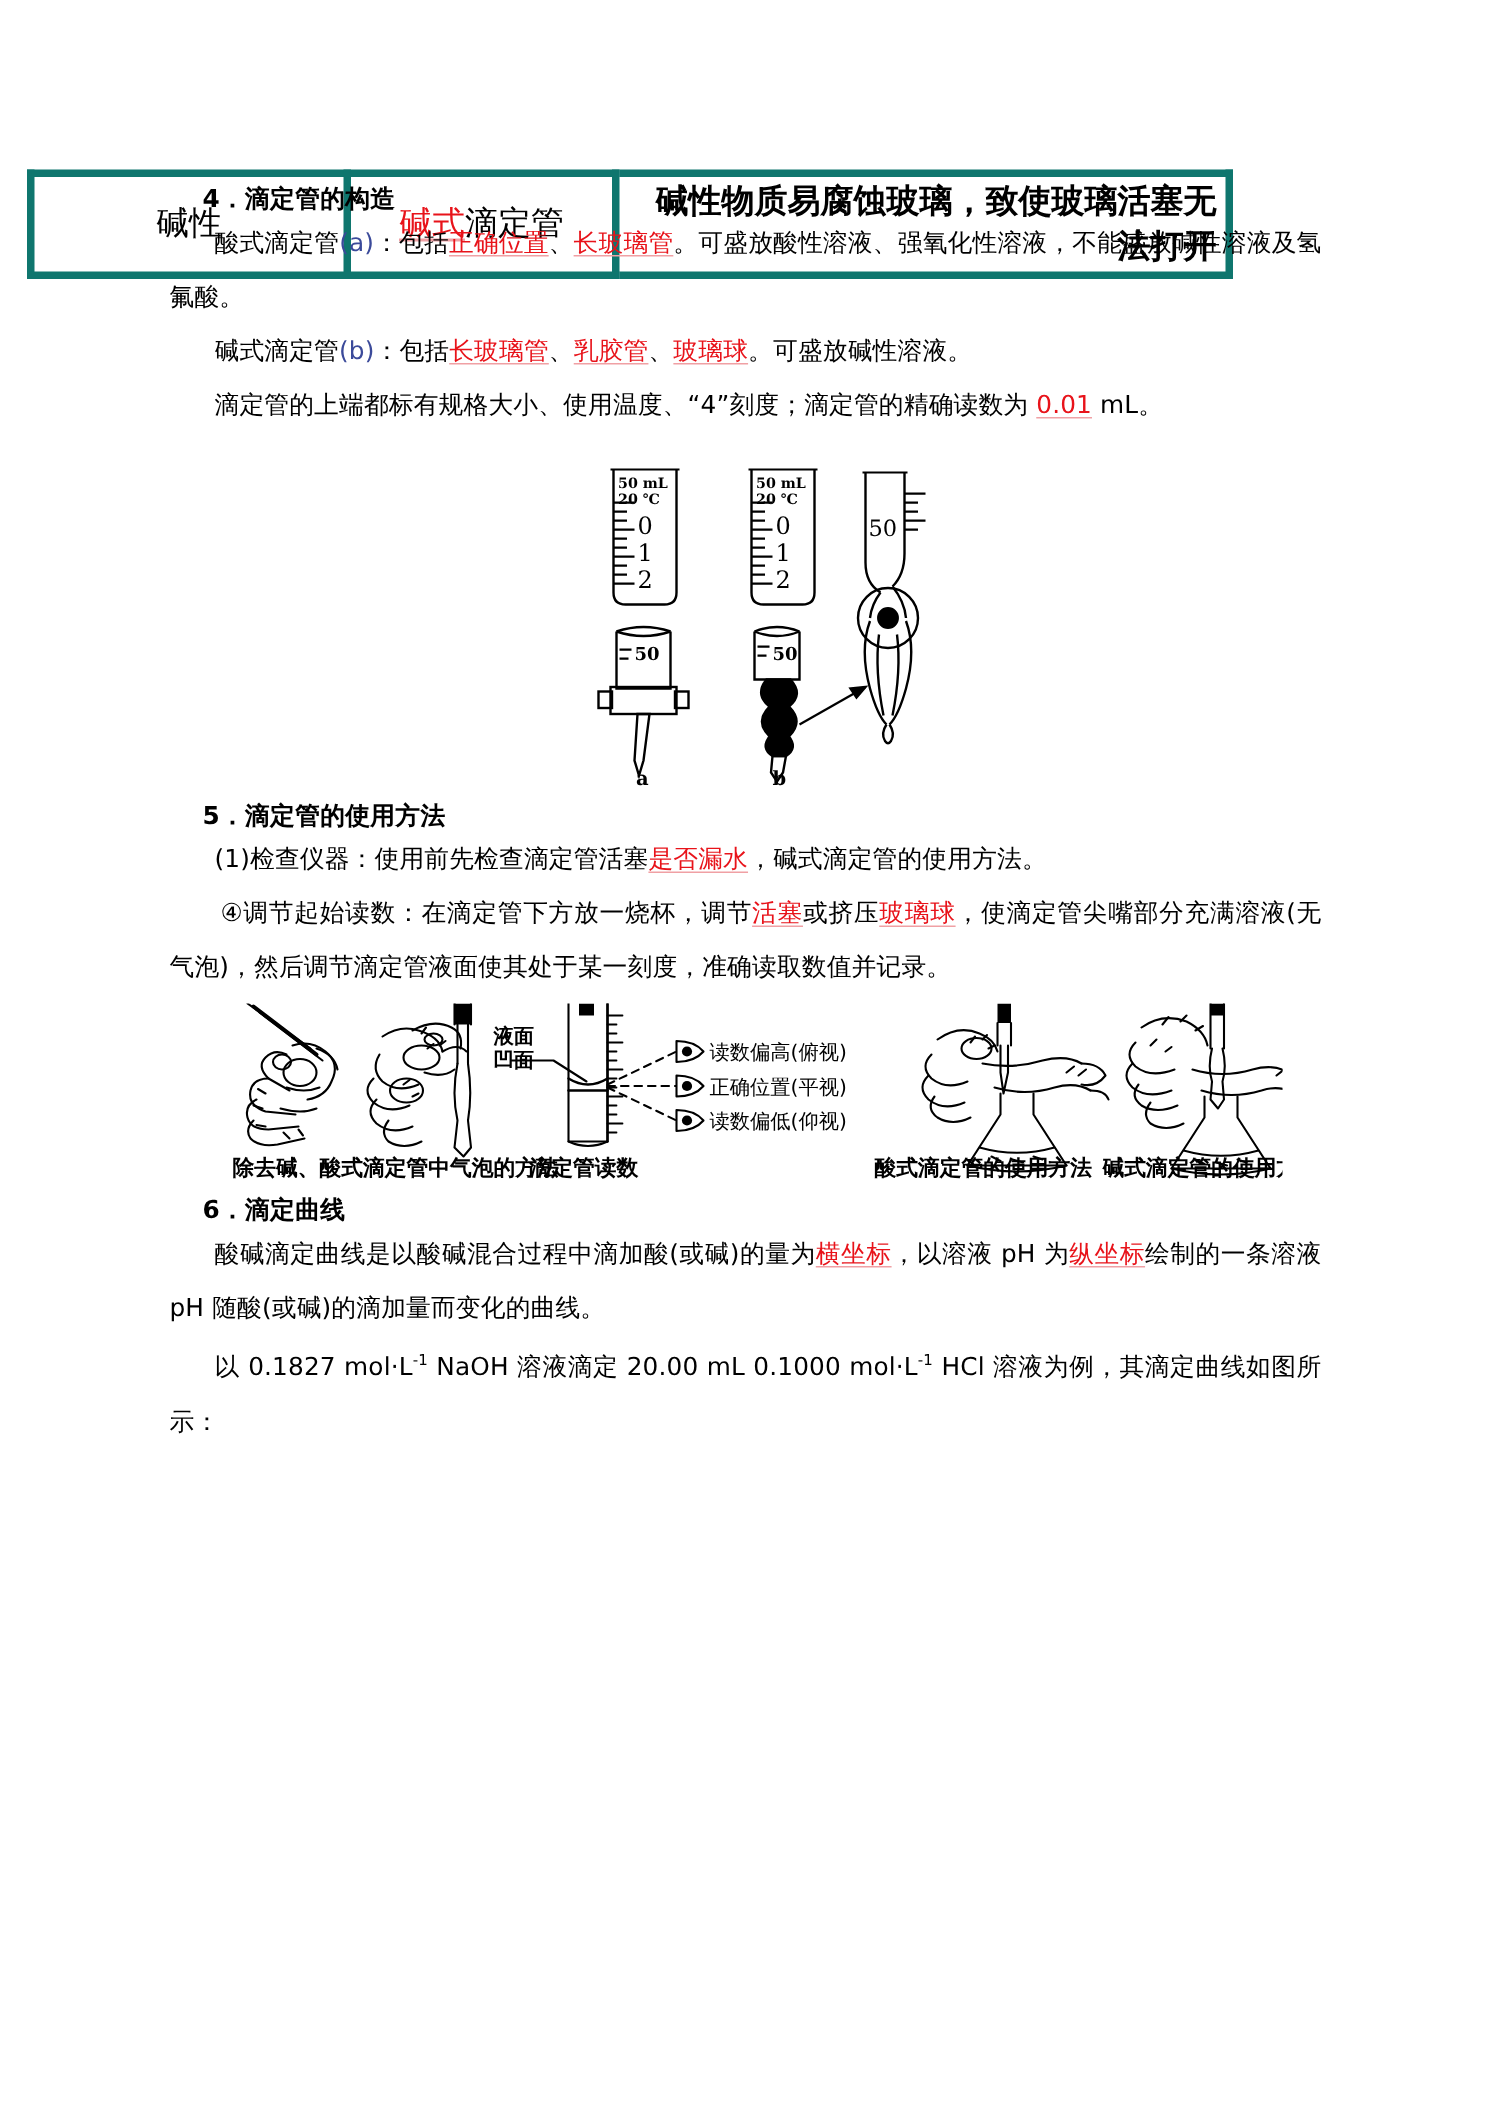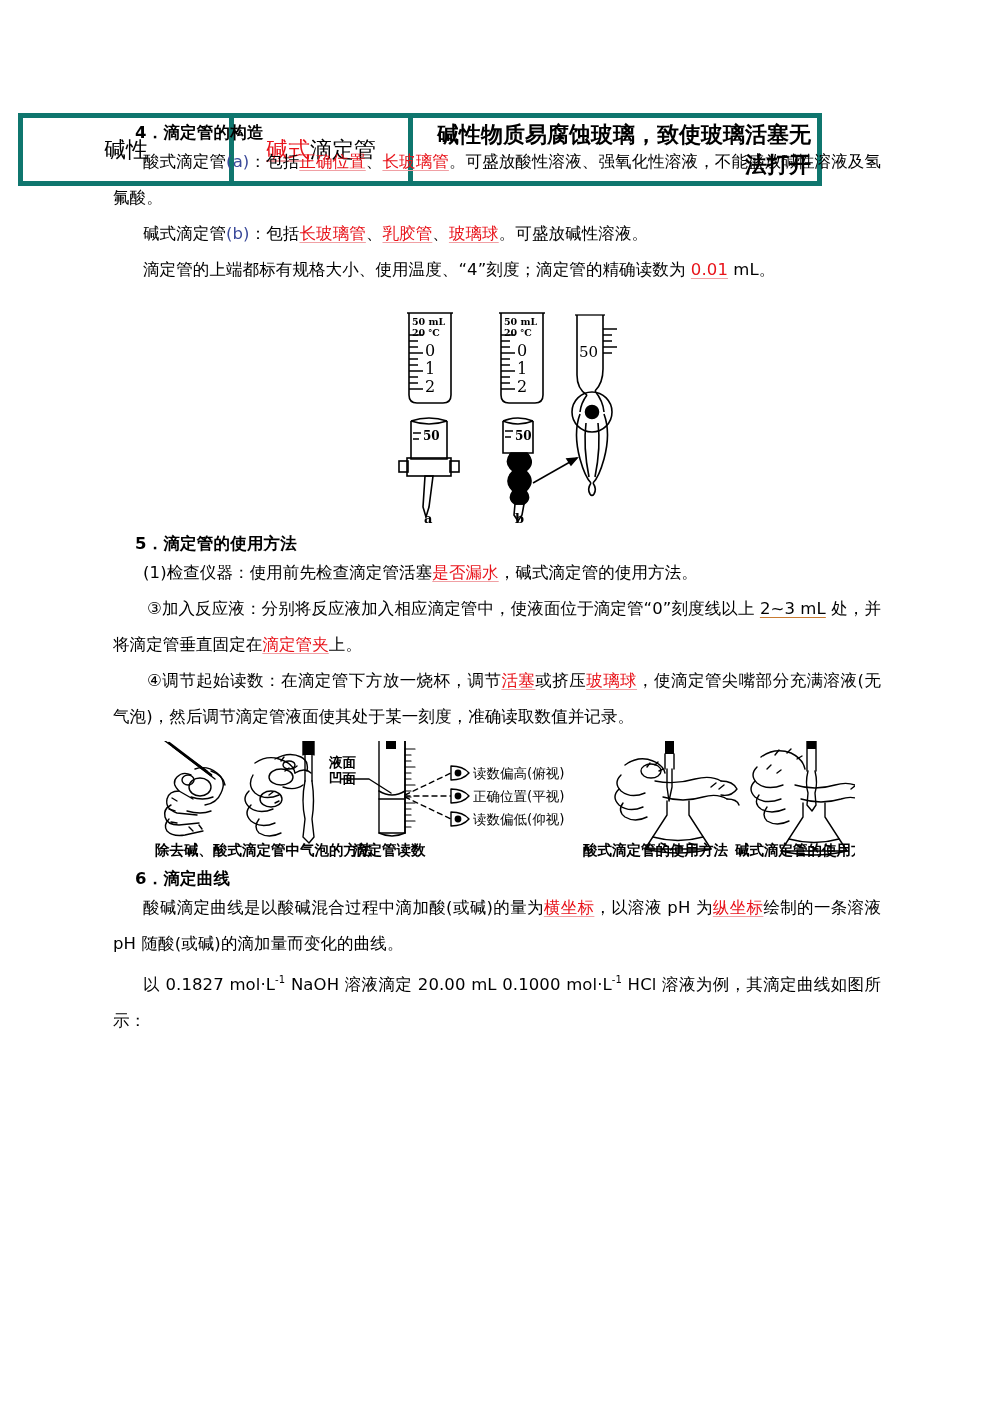--- a/index.html
+++ b/index.html
@@ -198,21 +198,20 @@
         <text x="43" y="212" font-family="'DejaVu Serif','Liberation Serif',serif" font-size="13" font-weight="bold">a</text>
         <text x="134" y="212" font-family="'DejaVu Serif','Liberation Serif',serif" font-size="13" font-weight="bold">b</text>
       </svg>
     </div>
 
     <div class="heading">5．滴定管的使用方法</div>
 
     <p class="para indent"><span>(1)检查仪器：使用前先检查滴定管活塞</span><span class="redu">是否漏水</span><span>，碱式滴定管的使用方法。</span></p>
 
 
-    <p class="para indent2"><span>③加入反应液：分别将反应液加入相应滴定管中，使液面位于滴定管“0”刻度线以上 </span><span class="blk-u">2~3 mL</span><span> 处，并将滴定管垂直固定在</span><span class="redu">滴定管夹</span><span>上。</span></p>
 
     <p class="para indent2"><span>④调节起始读数：在滴定管下方放一烧杯，调节</span><span class="redu">活塞</span><span>或挤压</span><span class="redu">玻璃球</span><span>，使滴定管尖嘴部分充满溶液(无气泡)，然后调节滴定管液面使其处于某一刻度，准确读取数值并记录。</span></p>
 
     <div class="fig2">
       <svg width="700" height="118" viewBox="0 0 700 118">
         <g fill="none" stroke="#000" stroke-width="1.4" stroke-linecap="round" stroke-linejoin="round">
 
           <path d="M14 2 L56 34" stroke-width="2.6"></path>
           <path d="M10 0 L52 30"></path>
           <path d="M18 6 L60 38"></path>

